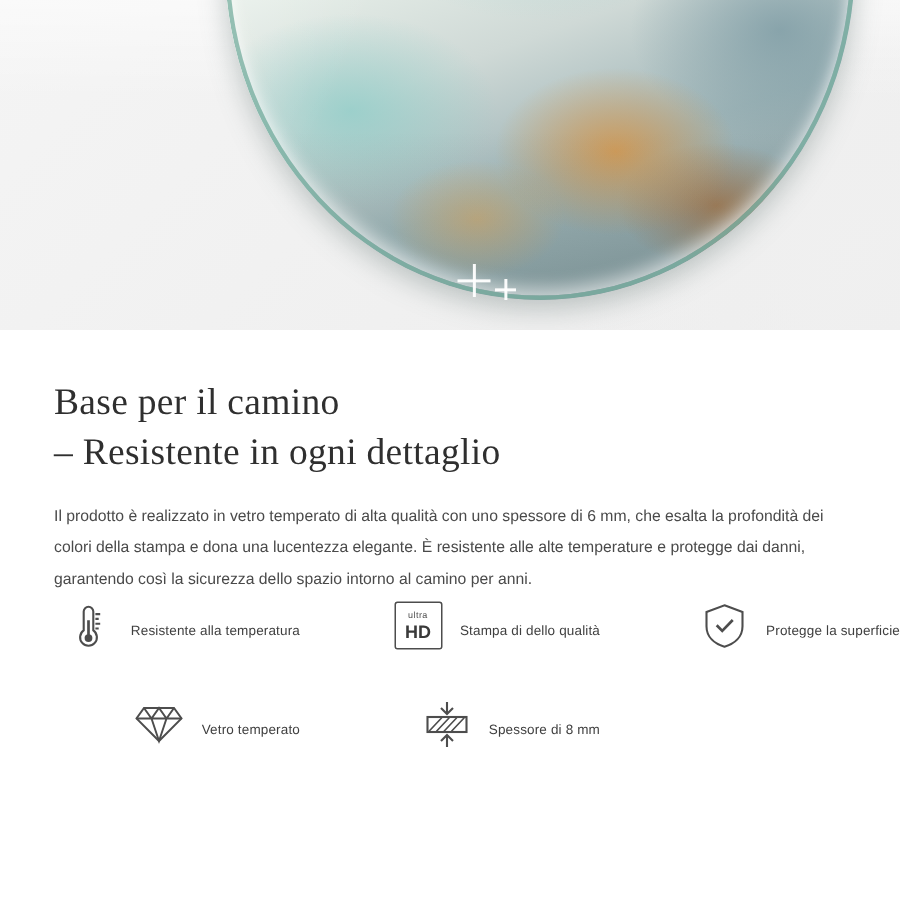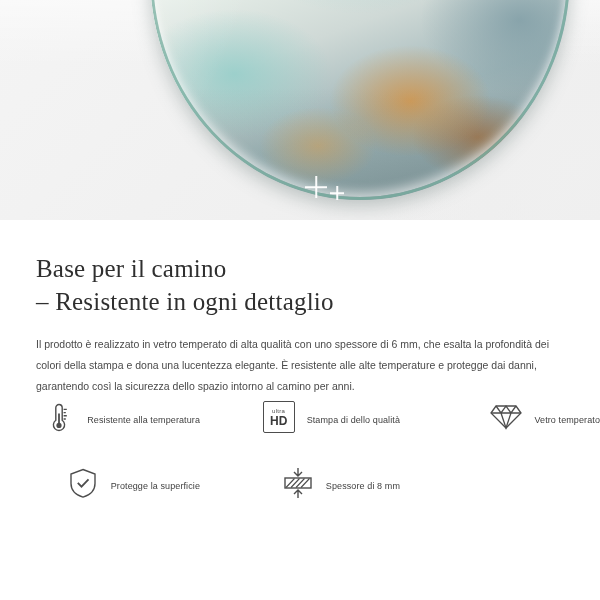--- a/index.html
+++ b/index.html
@@ -219,36 +219,36 @@
         <div class="hd-box">
           <span class="u">ultra</span>
           <span class="h">HD</span>
         </div>
       </div>
       <div class="feature-label">Stampa di dello qualità</div>
     </div>
 
     <div class="feature">
       <div class="feature-icon">
+        <svg width="32" height="34" viewBox="0 0 32 34" fill="none" stroke="#4d4d4d" stroke-width="1.4">
+          <path d="M16 3.5 28 8v9.5c0 7-5.2 11.6-12 13.6C9.2 29.1 4 24.5 4 17.5V8L16 3.5z"></path>
+          <path d="M10.8 16.8l3.7 3.8 7-7.3" stroke-width="1.8"></path>
+        </svg>
+      </div>
+      <div class="feature-label">Protegge la superficie</div>
+    </div>
+
+    <div class="feature">
+      <div class="feature-icon">
         <svg width="34" height="30" viewBox="0 0 34 30" fill="none" stroke="#4d4d4d" stroke-width="1.3">
           <path d="M7 4h20l5 7-15 15L2 11 7 4z"></path>
           <path d="M2 11h30M7 4l5 7 5-7 5 7 5-7M12 11l5 15 5-15"></path>
         </svg>
       </div>
       <div class="feature-label">Vetro temperato</div>
-    </div>
-
-    <div class="feature">
-      <div class="feature-icon">
-        <svg width="32" height="34" viewBox="0 0 32 34" fill="none" stroke="#4d4d4d" stroke-width="1.4">
-          <path d="M16 3.5 28 8v9.5c0 7-5.2 11.6-12 13.6C9.2 29.1 4 24.5 4 17.5V8L16 3.5z"></path>
-          <path d="M10.8 16.8l3.7 3.8 7-7.3" stroke-width="1.8"></path>
-        </svg>
-      </div>
-      <div class="feature-label">Protegge la superficie</div>
     </div>
 
 
     <div class="feature">
       <div class="feature-icon">
         <svg width="34" height="34" viewBox="0 0 34 34" fill="none" stroke="#4d4d4d" stroke-width="1.4">
           <path d="M17 2v7M13 6l4 4 4-4"></path>
           <path d="M17 32v-7M13 28l4-4 4 4"></path>
           <rect x="4" y="12" width="26" height="10" stroke-width="1.4"></rect>
           <path d="M5 21.5L13.5 12.5M10 21.5L18.5 12.5M15 21.5L23.5 12.5M20 21.5L28.5 12.5" stroke-width="1.1"></path>

